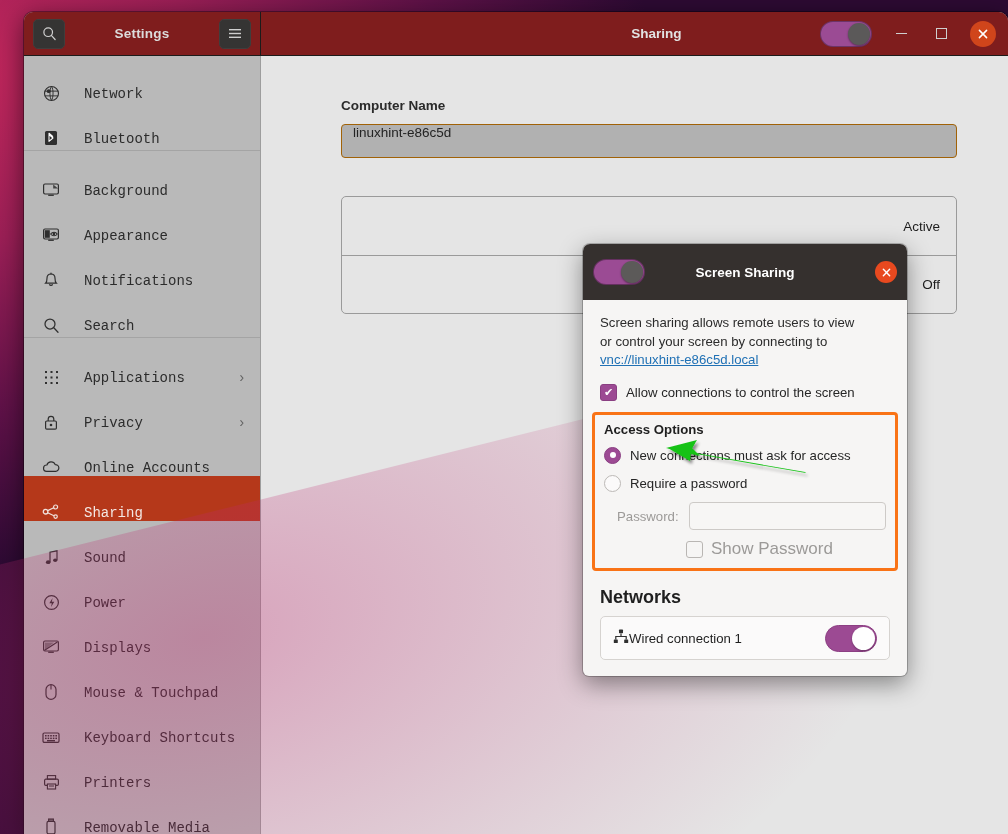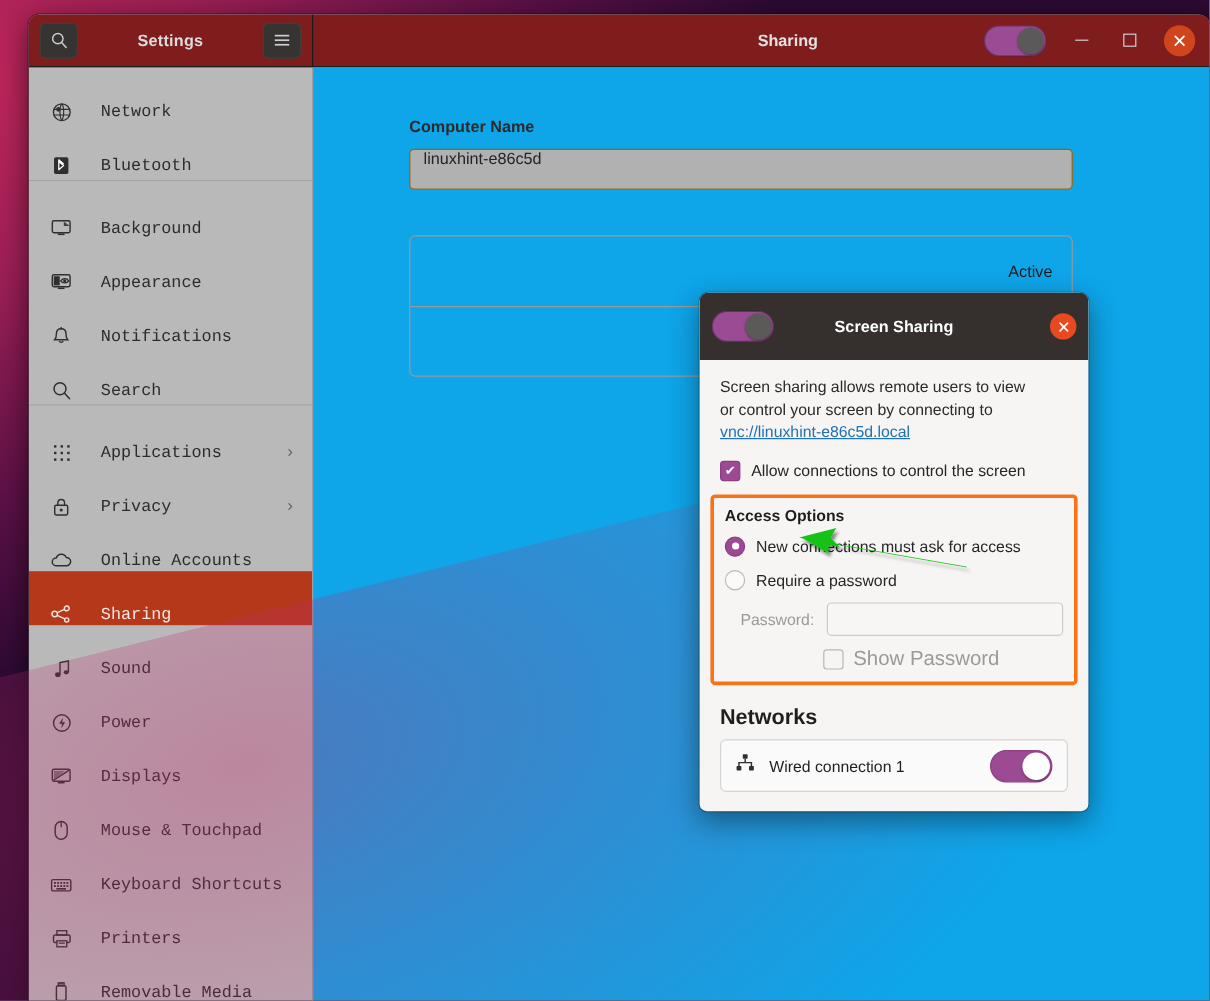--- a/index.html
+++ b/index.html
@@ -183,22 +183,22 @@
   .side-item .chev { opacity: .6; font-size: 14px; }
   .side-sep {
     height: 1px;
     background: #a4a4a4;
     margin: 3px 0;
   }
 
   
   #content {
     flex: 1;
-    background: #0ea5e9;
-    padding: 42px 114px 0 80px;
+    background: #e5e5e5;
+    padding: 42px 51px 0 80px;
     overflow: hidden;
     position: relative;
   }
   .sect-label {
     font-size: 13.5px;
     font-weight: bold;
     color: #2b2b2b;
     margin-bottom: 11px;
   }
   .name-entry {
@@ -407,21 +407,20 @@
   }
   .net-box {
     border: 1px solid #d6d3d0;
     border-radius: 5px;
     background: #fbfafa;
   }
   .net-row {
     height: 42px;
     display: flex;
     align-items: center;
-    gap: 12px;
     padding: 0 12px;
   }
   .net-row .nm { flex: 1; font-size: 13.2px; color: #1f1f1f; }
   .gtoggle.net {
     width: 52px; height: 27px;
     background: #9c4a93;
     border: 1px solid #8c3f83;
     border-radius: 14px;
   }
   .gtoggle.net .knob {

